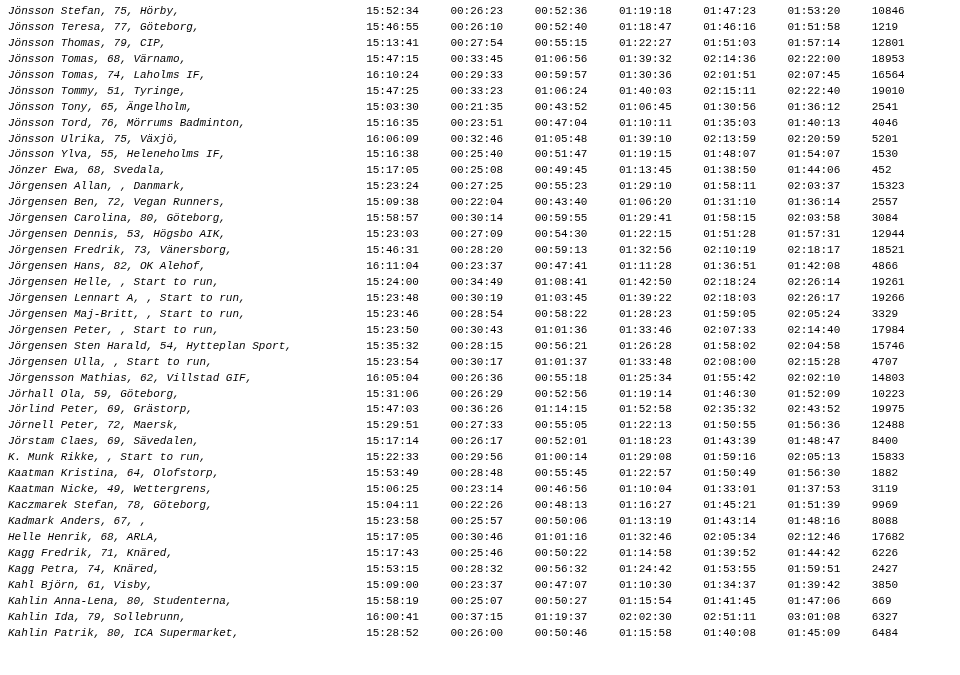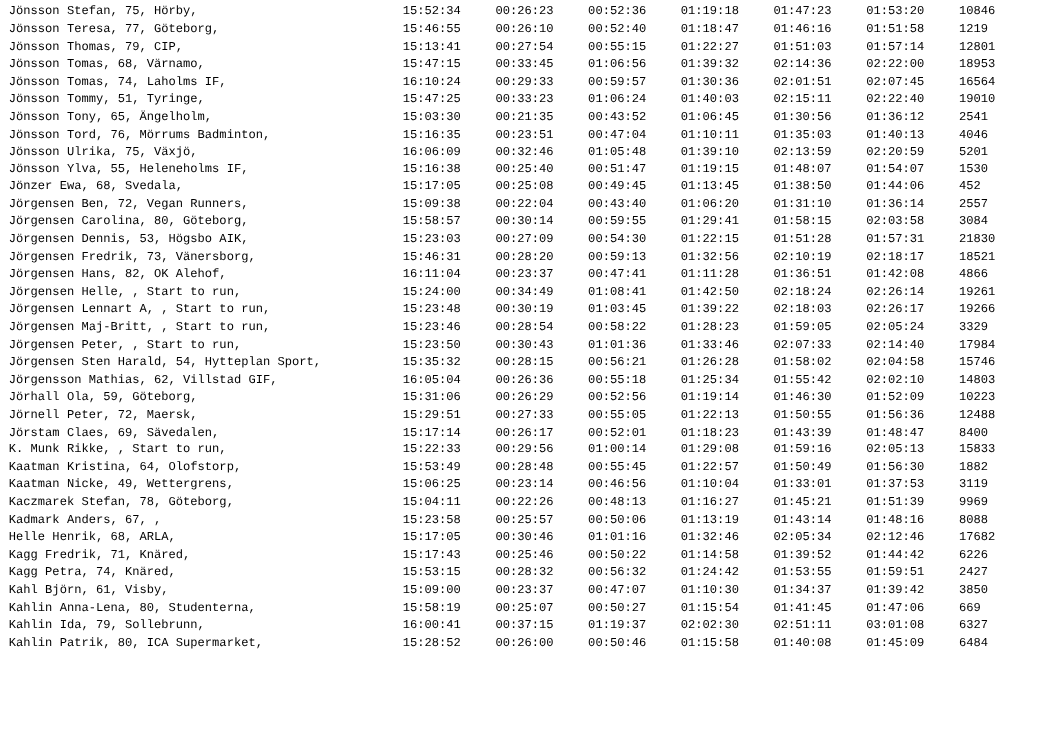--- a/index.html
+++ b/index.html
@@ -22,20 +22,21 @@
       line-height: 1.45;
     }
     td {
       white-space: nowrap;
       padding: 0px 2px;
       vertical-align: top;
     }
     td.name-col {
       width: 340px;
       min-width: 340px;
+      font-style: italic;
     }
     td.time-col {
       width: 80px;
       min-width: 80px;
     }
   </style>
 </head>
 <body>
 
 <div class="table-container">
@@ -145,20 +146,30 @@
       <td class="name-col">Jönzer Ewa, 68, Svedala,</td>
       <td class="time-col">15:17:05</td>
       <td class="time-col">00:25:08</td>
       <td class="time-col">00:49:45</td>
       <td class="time-col">01:13:45</td>
       <td class="time-col">01:38:50</td>
       <td class="time-col">01:44:06</td>
       <td class="time-col">452</td>
     </tr>
         <tr>
+      <td class="name-col">Jörgensen Allan,  , Danmark,</td>
+      <td class="time-col">15:23:24</td>
+      <td class="time-col">00:27:25</td>
+      <td class="time-col">00:55:23</td>
+      <td class="time-col">01:29:10</td>
+      <td class="time-col">01:58:11</td>
+      <td class="time-col">02:03:37</td>
+      <td class="time-col">15323</td>
+    </tr>
+        <tr>
       <td class="name-col">Jörgensen Ben, 72, Vegan Runners,</td>
       <td class="time-col">15:09:38</td>
       <td class="time-col">00:22:04</td>
       <td class="time-col">00:43:40</td>
       <td class="time-col">01:06:20</td>
       <td class="time-col">01:31:10</td>
       <td class="time-col">01:36:14</td>
       <td class="time-col">2557</td>
     </tr>
         <tr>
@@ -172,21 +183,21 @@
       <td class="time-col">3084</td>
     </tr>
         <tr>
       <td class="name-col">Jörgensen Dennis, 53, Högsbo AIK,</td>
       <td class="time-col">15:23:03</td>
       <td class="time-col">00:27:09</td>
       <td class="time-col">00:54:30</td>
       <td class="time-col">01:22:15</td>
       <td class="time-col">01:51:28</td>
       <td class="time-col">01:57:31</td>
-      <td class="time-col">21830</td>
+      <td class="time-col">12944</td>
     </tr>
         <tr>
       <td class="name-col">Jörgensen Fredrik, 73, Vänersborg,</td>
       <td class="time-col">15:46:31</td>
       <td class="time-col">00:28:20</td>
       <td class="time-col">00:59:13</td>
       <td class="time-col">01:32:56</td>
       <td class="time-col">02:10:19</td>
       <td class="time-col">02:18:17</td>
       <td class="time-col">18521</td>
@@ -245,40 +256,60 @@
       <td class="name-col">Jörgensen Sten Harald, 54, Hytteplan Sport,</td>
       <td class="time-col">15:35:32</td>
       <td class="time-col">00:28:15</td>
       <td class="time-col">00:56:21</td>
       <td class="time-col">01:26:28</td>
       <td class="time-col">01:58:02</td>
       <td class="time-col">02:04:58</td>
       <td class="time-col">15746</td>
     </tr>
         <tr>
+      <td class="name-col">Jörgensen Ulla,  , Start to run,</td>
+      <td class="time-col">15:23:54</td>
+      <td class="time-col">00:30:17</td>
+      <td class="time-col">01:01:37</td>
+      <td class="time-col">01:33:48</td>
+      <td class="time-col">02:08:00</td>
+      <td class="time-col">02:15:28</td>
+      <td class="time-col">4707</td>
+    </tr>
+        <tr>
       <td class="name-col">Jörgensson Mathias, 62, Villstad GIF,</td>
       <td class="time-col">16:05:04</td>
       <td class="time-col">00:26:36</td>
       <td class="time-col">00:55:18</td>
       <td class="time-col">01:25:34</td>
       <td class="time-col">01:55:42</td>
       <td class="time-col">02:02:10</td>
       <td class="time-col">14803</td>
     </tr>
         <tr>
       <td class="name-col">Jörhall Ola, 59, Göteborg,</td>
       <td class="time-col">15:31:06</td>
       <td class="time-col">00:26:29</td>
       <td class="time-col">00:52:56</td>
       <td class="time-col">01:19:14</td>
       <td class="time-col">01:46:30</td>
       <td class="time-col">01:52:09</td>
       <td class="time-col">10223</td>
     </tr>
         <tr>
+      <td class="name-col">Jörlind Peter, 69, Grästorp,</td>
+      <td class="time-col">15:47:03</td>
+      <td class="time-col">00:36:26</td>
+      <td class="time-col">01:14:15</td>
+      <td class="time-col">01:52:58</td>
+      <td class="time-col">02:35:32</td>
+      <td class="time-col">02:43:52</td>
+      <td class="time-col">19975</td>
+    </tr>
+        <tr>
       <td class="name-col">Jörnell Peter, 72, Maersk,</td>
       <td class="time-col">15:29:51</td>
       <td class="time-col">00:27:33</td>
       <td class="time-col">00:55:05</td>
       <td class="time-col">01:22:13</td>
       <td class="time-col">01:50:55</td>
       <td class="time-col">01:56:36</td>
       <td class="time-col">12488</td>
     </tr>
         <tr>

